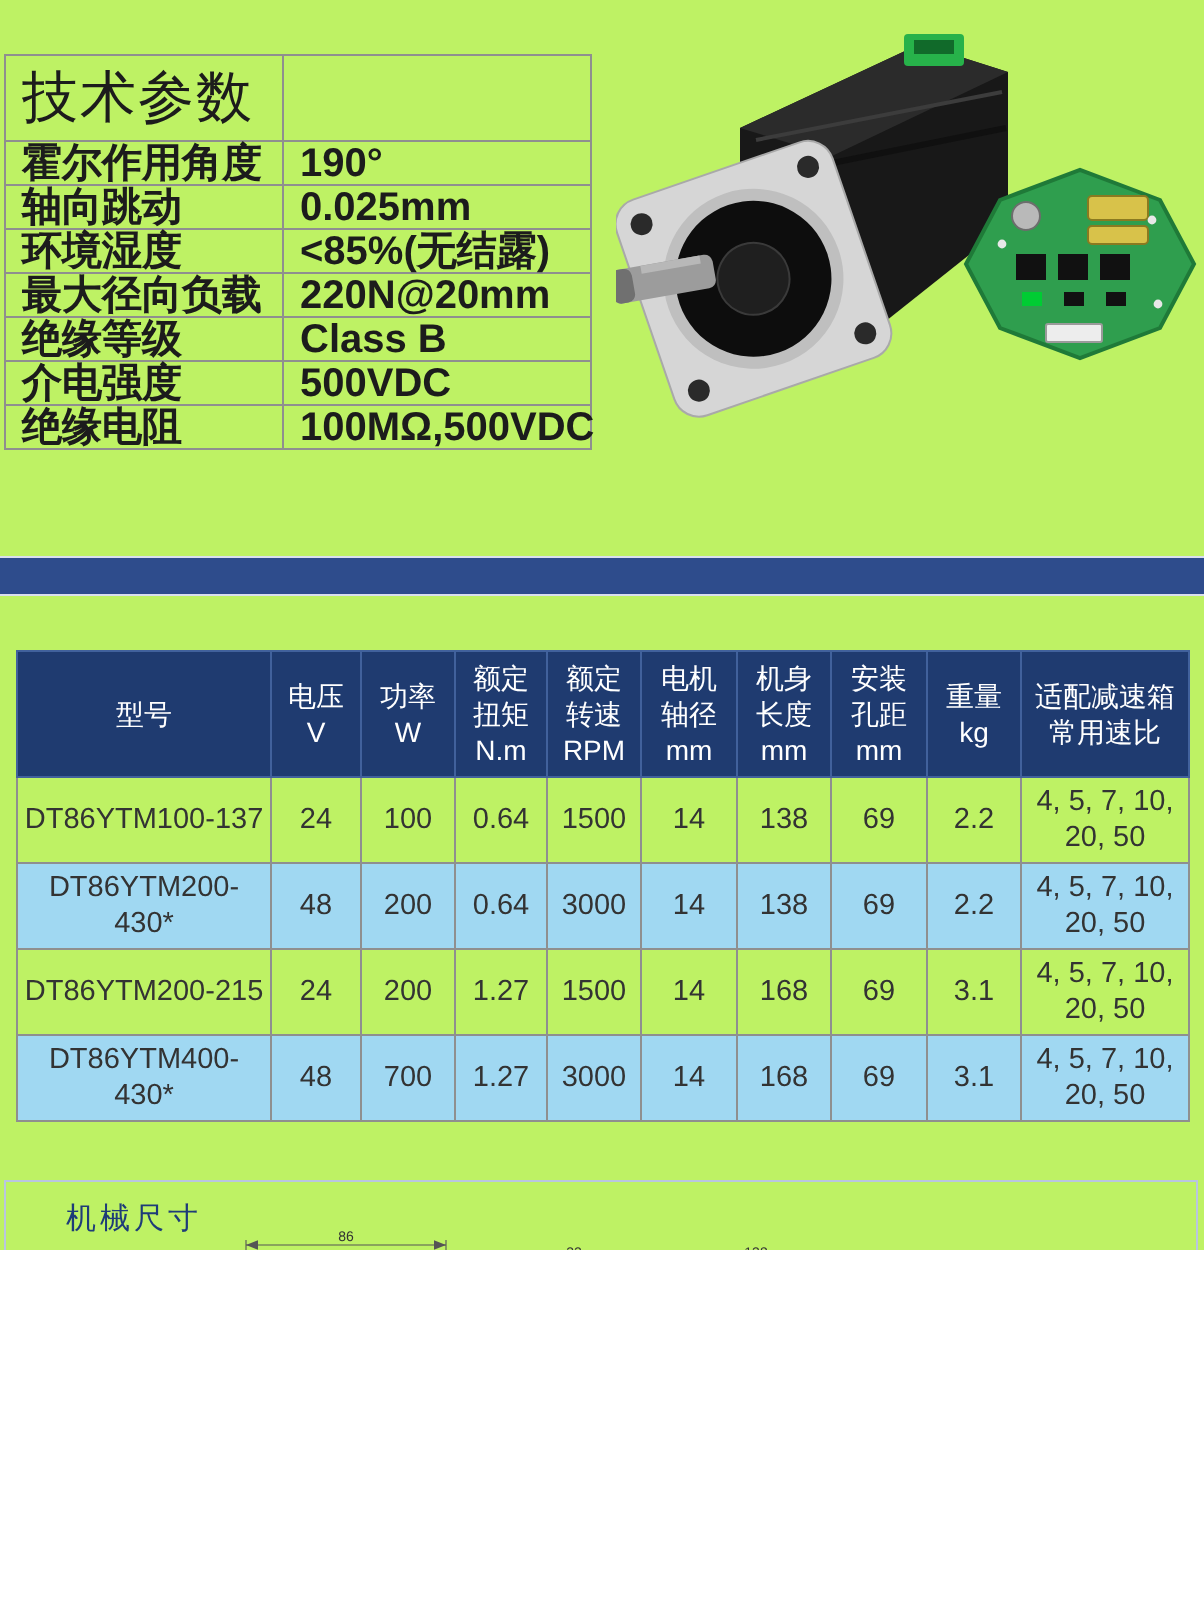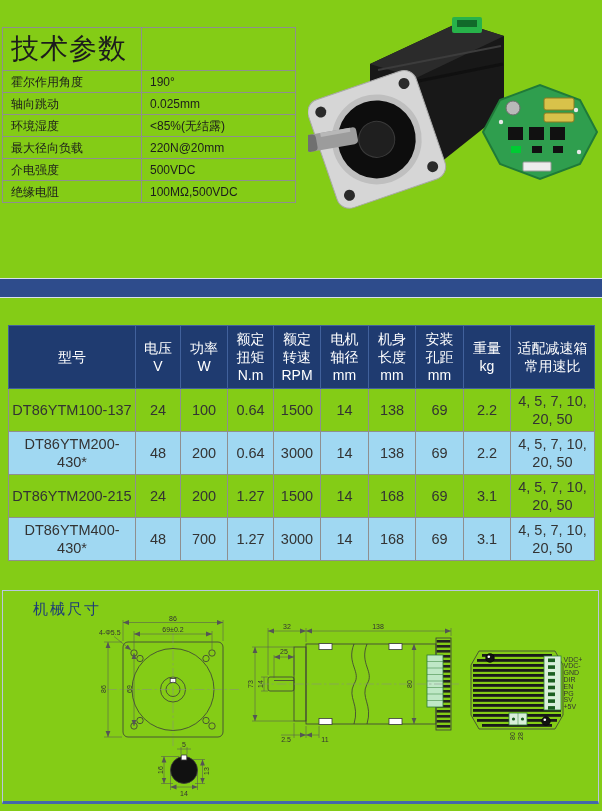--- a/index.html
+++ b/index.html
@@ -1,23 +1,23 @@
 <!DOCTYPE html>
 <html><head>
 <meta charset="utf-8">
 <style>
   html,body{margin:0;padding:0;background:#fff;}
-  .page{position:relative;width:602px;height:811px;background:#84cc16;overflow:hidden;
+  .page{position:relative;width:602px;height:625px;background:#bef264;overflow:hidden;
         font-family:"Liberation Sans",sans-serif;}
 
   
   .tech{position:absolute;left:2px;top:27px;width:294px;border-collapse:collapse;table-layout:fixed;}
   .tech td{border:1px solid #8f8f8f;color:#1c1c1c;}
   .tech .tech-title{font-size:28px;height:42px;padding:0 8px;letter-spacing:1px;}
-  .tech tbody td{font-size:12px;height:21px;line-height:20px;padding:0 8px;white-space:nowrap;}
+  .tech tbody td{font-size:20px;height:21px;line-height:20px;padding:0 8px;white-space:nowrap;font-weight:bold;}
   .tech col.c1{width:139px;}
 
   
   .photo{position:absolute;left:308px;top:12px;width:292px;height:255px;}
 
   
   .divider{position:absolute;left:0;top:278px;width:602px;height:20px;background:#2e4c8c;
            border-top:1px solid #d9dfee;border-bottom:1px solid #d9dfee;box-sizing:border-box;}
 
   
@@ -74,20 +74,24 @@
           <td>环境湿度</td>
           <td>&lt;85%(无结露)</td>
         </tr>
 
         <tr>
           <td>最大径向负载</td>
           <td>220N@20mm</td>
         </tr>
 
 
+        <tr>
+          <td>绝缘等级</td>
+          <td>Class  B</td>
+        </tr>
 
         <tr>
           <td>介电强度</td>
           <td>500VDC</td>
         </tr>
 
         <tr>
           <td>绝缘电阻</td>
           <td>100MΩ,500VDC</td>
         </tr>

